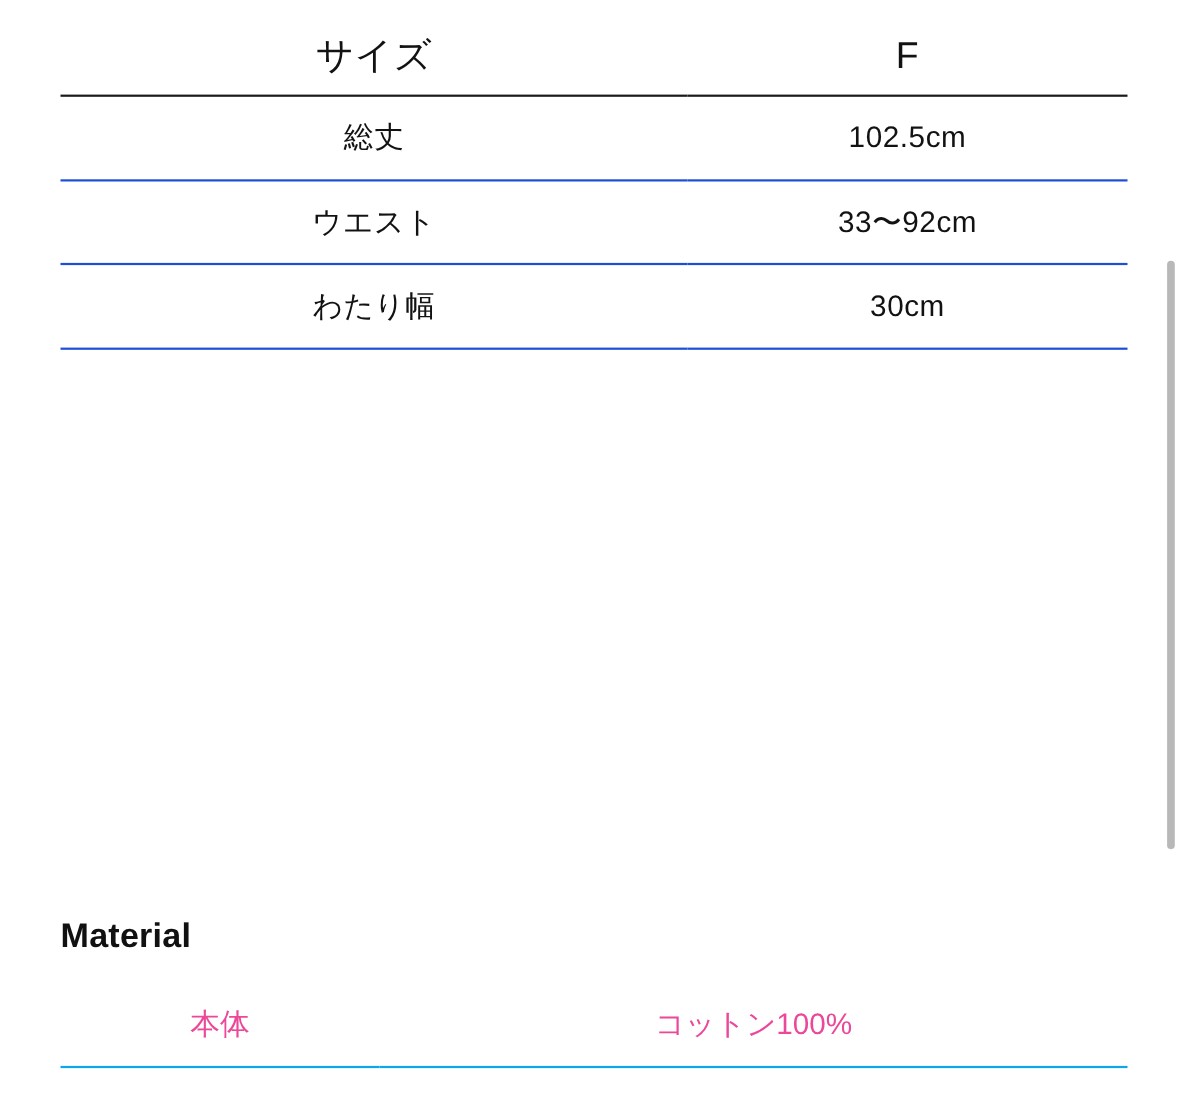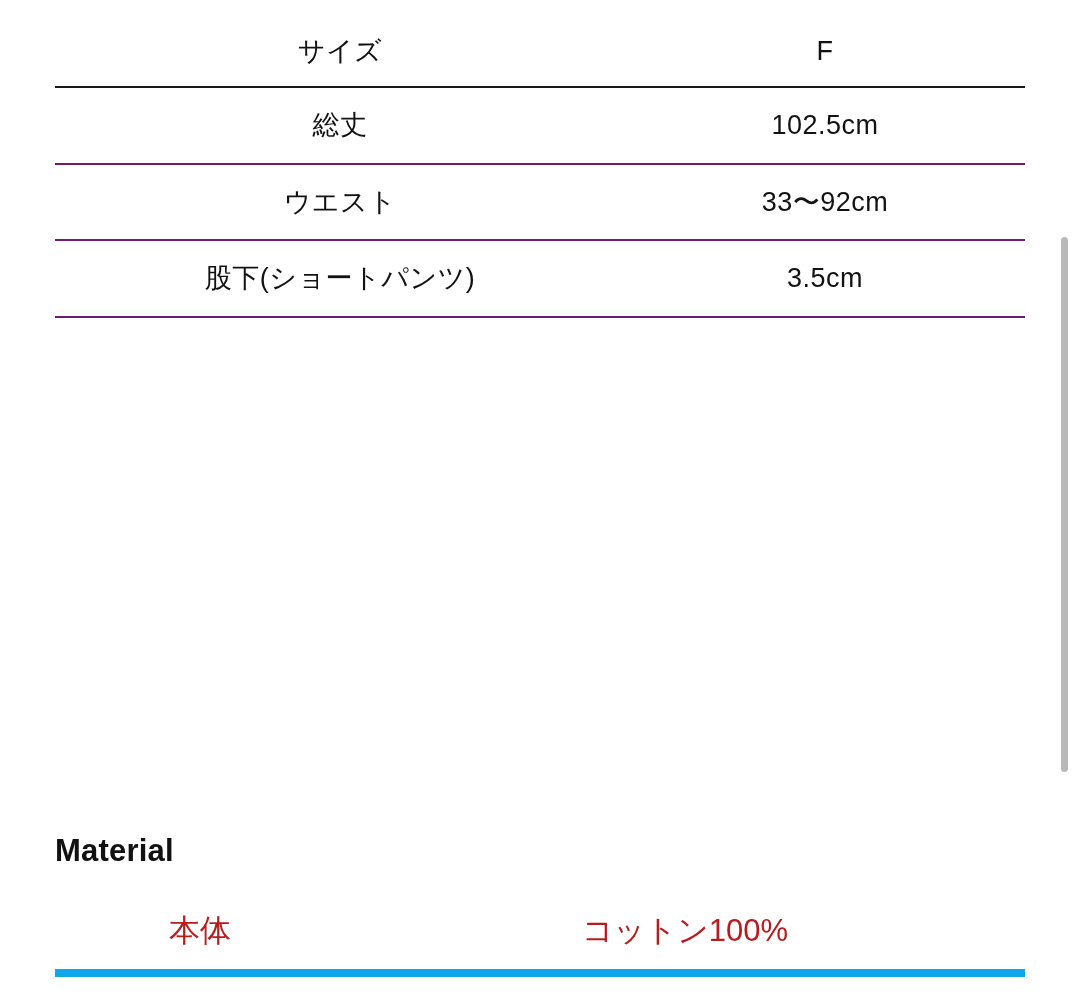--- a/index.html
+++ b/index.html
@@ -35,25 +35,25 @@
   .size-table td {
     padding: 0;
     margin: 0;
     height: 74.5px;
     vertical-align: middle;
     text-align: center;
     font-size: 27px;
     font-weight: 400;
     letter-spacing: 0.5px;
     color: #121212;
-    border-bottom: 2px solid #701a75;
+    border-bottom: 2px solid #1d4ed8;
   }
   .size-table tr.header-row td {
     border-bottom: 2px solid #1a1a1a;
-    font-size: 27px;
+    font-size: 34px;
   }
   .size-table td.label-col {
     width: 570px;
   }
   .size-table td.value-col {
     width: 400px;
   }
   .size-table tr:first-child td {
     height: 70px;
   }
@@ -76,24 +76,24 @@
     top: 893px;
     width: 970px;
     border-collapse: collapse;
     table-layout: fixed;
   }
   .material-table td {
     padding: 0;
     height: 76px;
     vertical-align: middle;
     text-align: center;
-    font-size: 31px;
+    font-size: 27px;
     font-weight: 400;
-    color: #b91c1c;
-    border-bottom: 8px solid #0ea5e9;
+    color: #ec4899;
+    border-bottom: 2px solid #0ea5e9;
   }
   .material-table td.label-col {
     width: 290px;
   }
   .material-table td.value-col {
     width: 680px;
     text-align: center;
   }
 
   
@@ -128,22 +128,22 @@
       </tr>
       <tr>
         <td class="label-col">総丈</td>
         <td class="value-col">102.5cm</td>
       </tr>
       <tr>
         <td class="label-col">ウエスト</td>
         <td class="value-col">33〜92cm</td>
       </tr>
       <tr>
-        <td class="label-col">股下(ショートパンツ)</td>
-        <td class="value-col">3.5cm</td>
+        <td class="label-col">わたり幅</td>
+        <td class="value-col">30cm</td>
       </tr>
     </tbody>
   </table>
 
   <div class="material-heading">Material</div>
 
   <table class="material-table">
     <tbody>
       <tr>
         <td class="label-col">本体</td>

